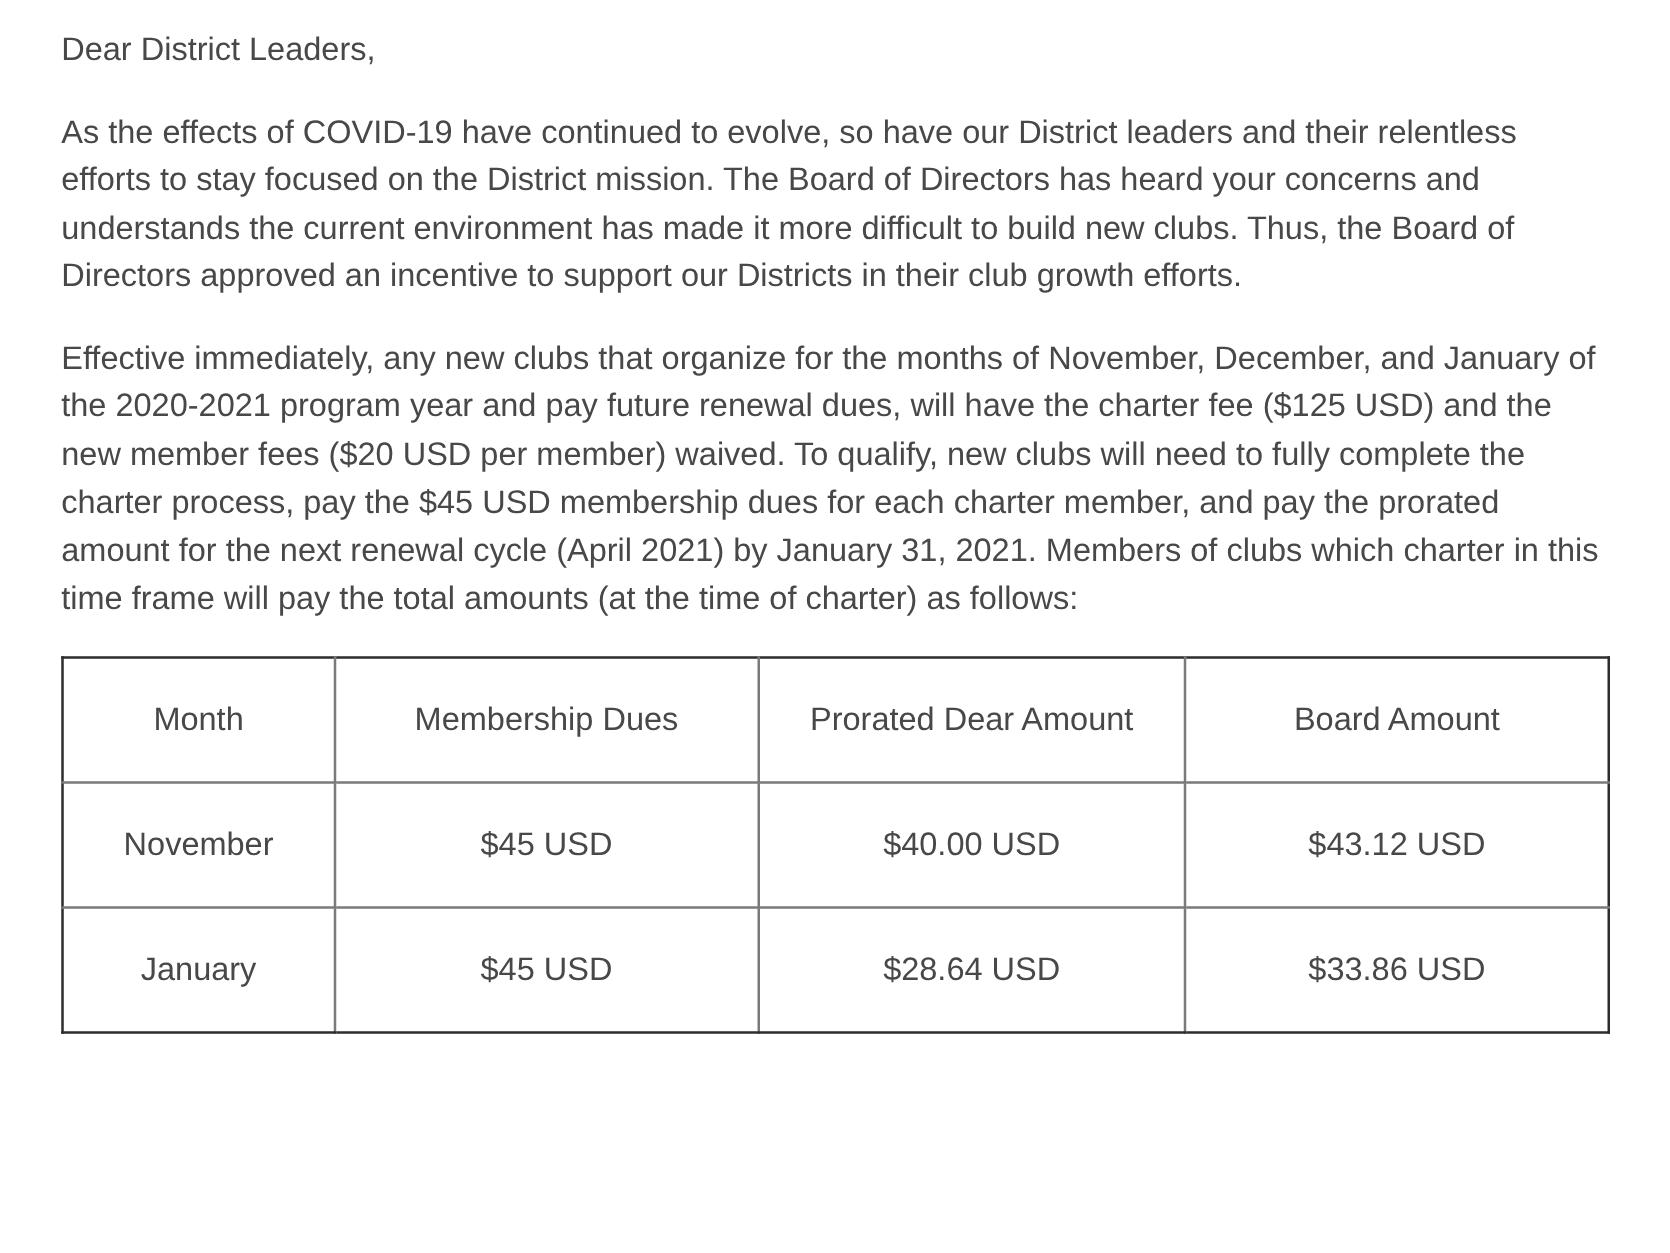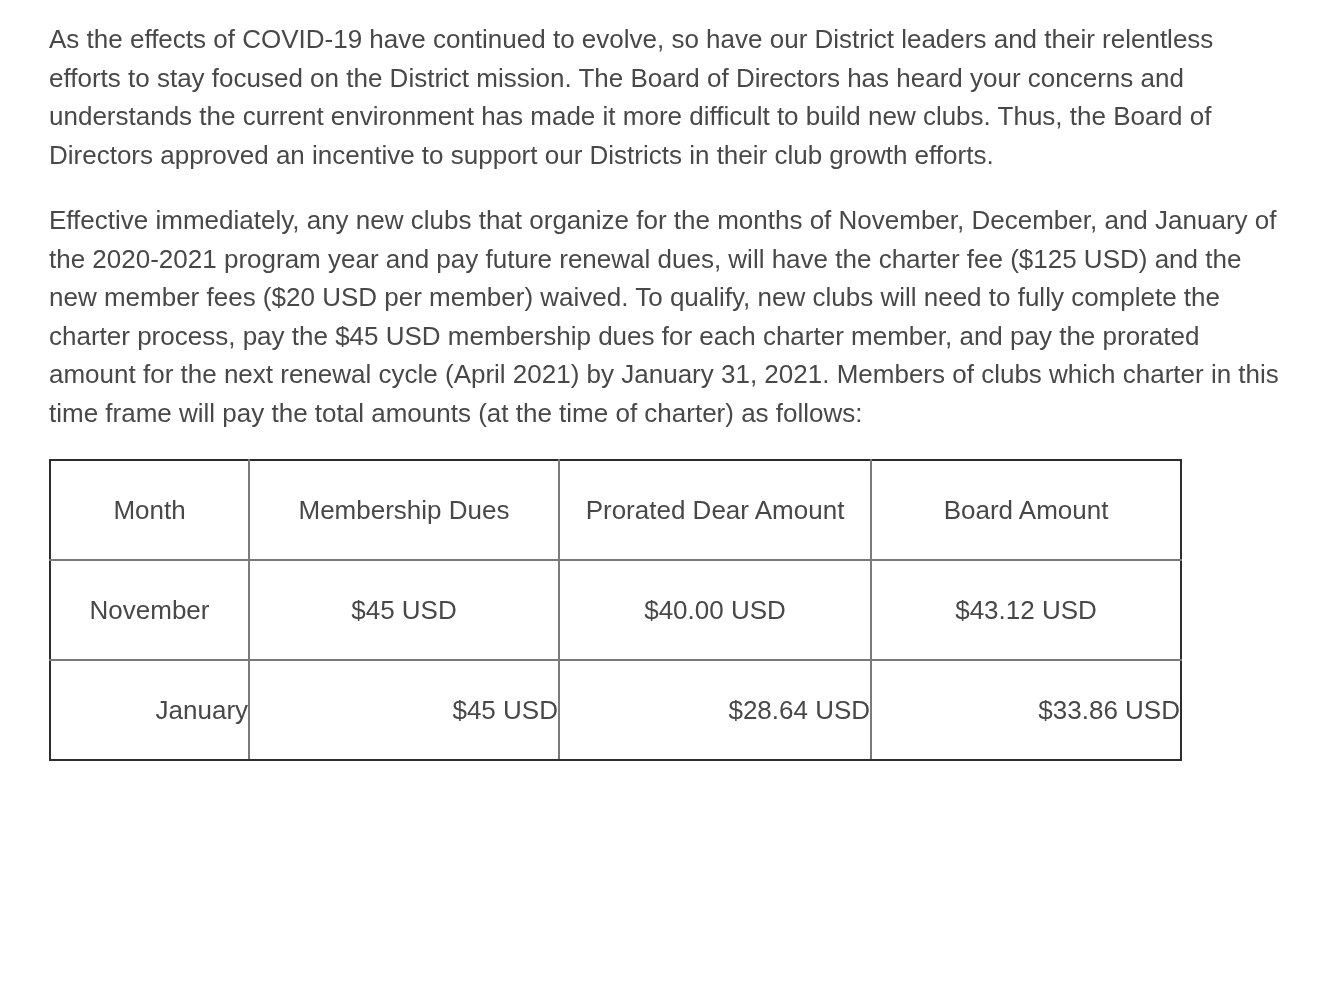--- a/index.html
+++ b/index.html
@@ -19,45 +19,46 @@
   .greeting, .para {
     margin: 0 0 27px 0;
     font-size: 26px;
     line-height: 38.5px;
     color: #484848;
     max-width: 1240px;
   }
   table.dues-table {
     border-collapse: collapse;
     table-layout: fixed;
-    width: 1133px;
+    width: 1239px;
     margin-top: 25px;
   }
   table.dues-table th,
   table.dues-table td {
     border: 2px solid #7a7a7a;
     height: 98px;
     text-align: center;
     vertical-align: middle;
     font-weight: normal;
     font-size: 26px;
     color: #484848;
     padding: 0;
   }
   
   table.dues-table tr > *:first-child { border-left-color: #2d2d2d; }
   table.dues-table tr > *:last-child  { border-right-color: #2d2d2d; }
   table.dues-table thead th           { border-top-color: #2d2d2d; }
-  table.dues-table tbody tr:last-child td { border-bottom-color: #2d2d2d; text-align: right; }
+  table.dues-table tbody tr:last-child td { border-bottom-color: #2d2d2d; }
 </style>
 </head>
 <body>
 
 <div class="page">
 
+  <p class="greeting">Dear District Leaders,</p>
 
   <p class="para">As the effects of COVID-19 have continued to evolve, so have our District leaders and their relentless efforts to stay focused on the District mission. The Board of Directors has heard your concerns and understands the current environment has made it more difficult to build new clubs. Thus, the Board of Directors approved an incentive to support our Districts in their club growth efforts.</p>
 
   <p class="para">Effective immediately, any new clubs that organize for the months of November, December, and January of the 2020-2021 program year and pay future renewal dues, will have the charter fee ($125 USD) and the new member fees ($20 USD per member) waived. To qualify, new clubs will need to fully complete the charter process, pay the $45 USD membership dues for each charter member, and pay the prorated amount for the next renewal cycle (April 2021) by January 31, 2021. Members of clubs which charter in this time frame will pay the total amounts (at the time of charter) as follows:</p>
 
   <table class="dues-table">
     <colgroup>
       <col style="width:17.6%">
       <col style="width:27.4%">
       <col style="width:27.6%">

